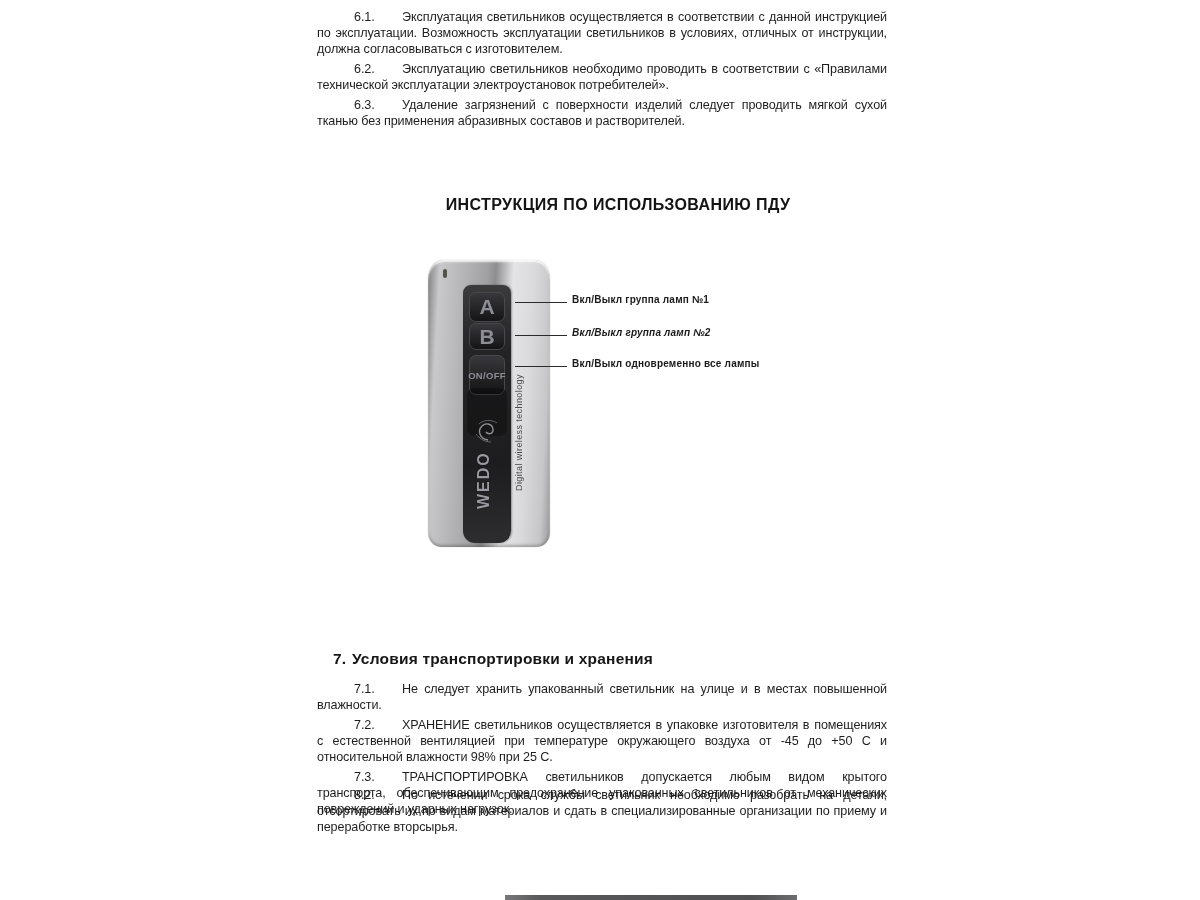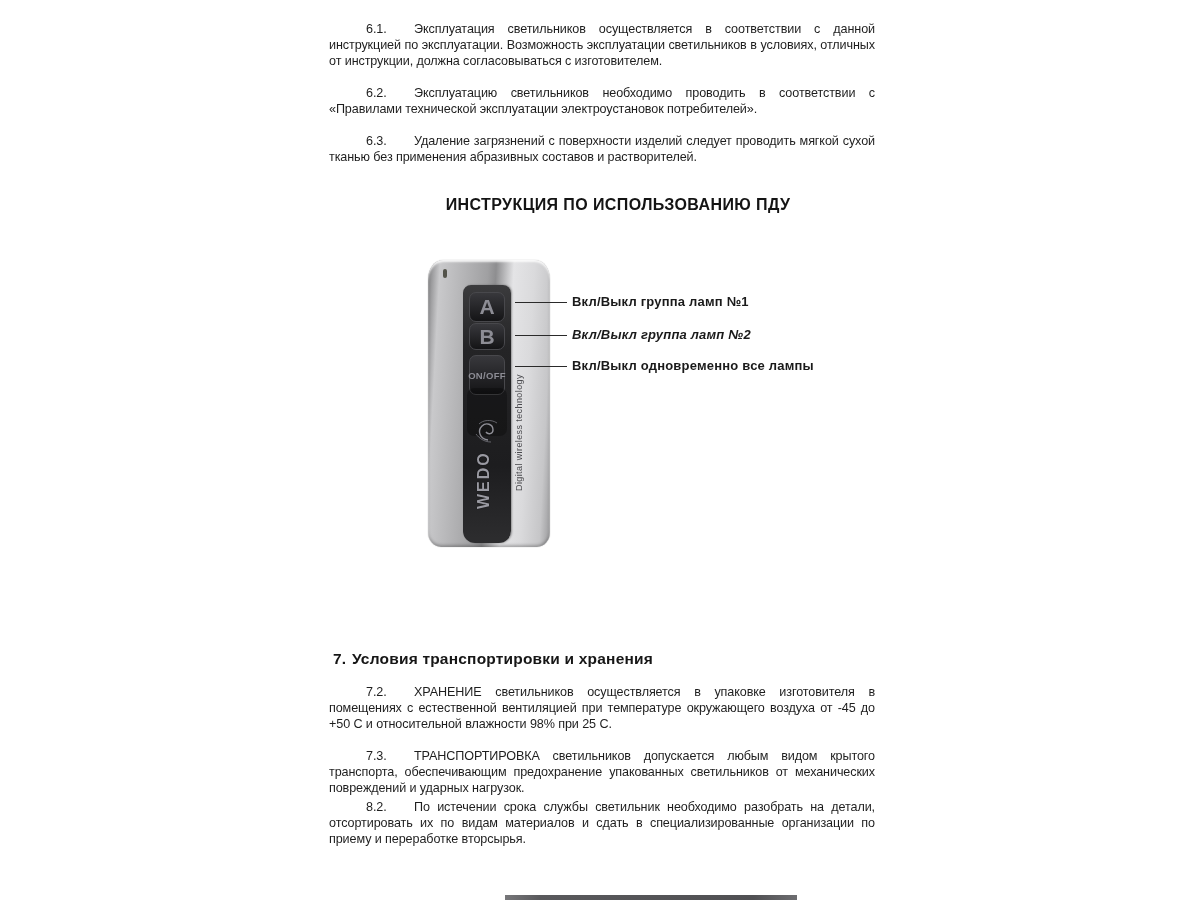--- a/index.html
+++ b/index.html
@@ -18,21 +18,21 @@
   #sec7 { top: 650px; }
   #sec8 { top: 783px; }
 
   .sec-heading {
     font-size: 15.5px; font-weight: bold; letter-spacing: 0.2px;
     margin: 0 0 13px 20px; color: #161616;
   }
   .sec-heading .sec-num { display: inline-block; width: 19px; }
 
   .item {
-    margin: 16px; text-align: justify;
+    margin: 4px; text-align: justify;
     font-size: 12.6px; line-height: 16px; letter-spacing: -0.1px;
     text-indent: 37px; color: #1e1e1e;
   }
   .item .item-num { display: inline-block; width: 48px; text-indent: 0; }
 
   
   #fig-title {
     position: absolute; left: 329px; top: 196px; width: 578px;
     text-align: center; font-size: 16px; font-weight: bold;
     letter-spacing: 0.4px; color: #141414;
@@ -98,21 +98,21 @@
   }
 
   .callout-line {
     position: absolute; left: 202px; width: 52px; height: 0;
     border-top: 1.6px solid #2a2a2a;
   }
   .line-1 { top: 52px; } .line-2 { top: 85px; } .line-3 { top: 116px; }
 
   .callout-label {
     position: absolute; left: 259px;
-    font-size: 13px; font-weight: 600; letter-spacing: 0.2px;
+    font-size: 10px; font-weight: 600; letter-spacing: 0.2px;
     color: #1a1a1a; white-space: nowrap;
   }
   .label-1 { top: 44px; } .label-2 { top: 77px; font-style: italic; } .label-3 { top: 108px; }
 
   
   #bottom-bar {
     position: absolute; left: 505px; top: 895px; width: 292px; height: 5px;
     background: linear-gradient(90deg, #77777a 0%, #59595c 12%, #505053 85%, #6d6d70 100%);
   }
 </style>
@@ -149,20 +149,21 @@
   <div class="callout-line line-2"></div>
   <div class="callout-line line-3"></div>
 
   <div class="callout-label label-1">Вкл/Выкл группа ламп №1</div>
   <div class="callout-label label-2">Вкл/Выкл группа ламп №2</div>
   <div class="callout-label label-3">Вкл/Выкл одновременно все лампы</div>
 </div>
 
 <div class="content-block" id="sec7">
   <h2 class="sec-heading"><span class="sec-num">7.</span><span>Условия транспортировки и хранения</span></h2>
+  <p class="item"><span class="item-num">7.1.</span><span>Не следует хранить упакованный светильник на улице и в местах повышенной влажности.</span></p>
   <p class="item"><span class="item-num">7.2.</span><span>ХРАНЕНИЕ светильников осуществляется в упаковке изготовителя в помещениях с естественной вентиляцией при температуре окружающего воздуха от -45 до +50 С и относительной влажности 98% при 25 С.</span></p>
   <p class="item"><span class="item-num">7.3.</span><span>ТРАНСПОРТИРОВКА светильников допускается любым видом крытого транспорта, обеспечивающим предохранение упакованных светильников от механических повреждений и ударных нагрузок.</span></p>
 </div>
 
 <div class="content-block" id="sec8">
   <p class="item"><span class="item-num">8.2.</span><span>По истечении срока службы светильник необходимо разобрать на детали, отсортировать их по видам материалов и сдать в специализированные организации по приему и переработке вторсырья.</span></p>
 </div>
 
 <div id="bottom-bar"></div>
 

